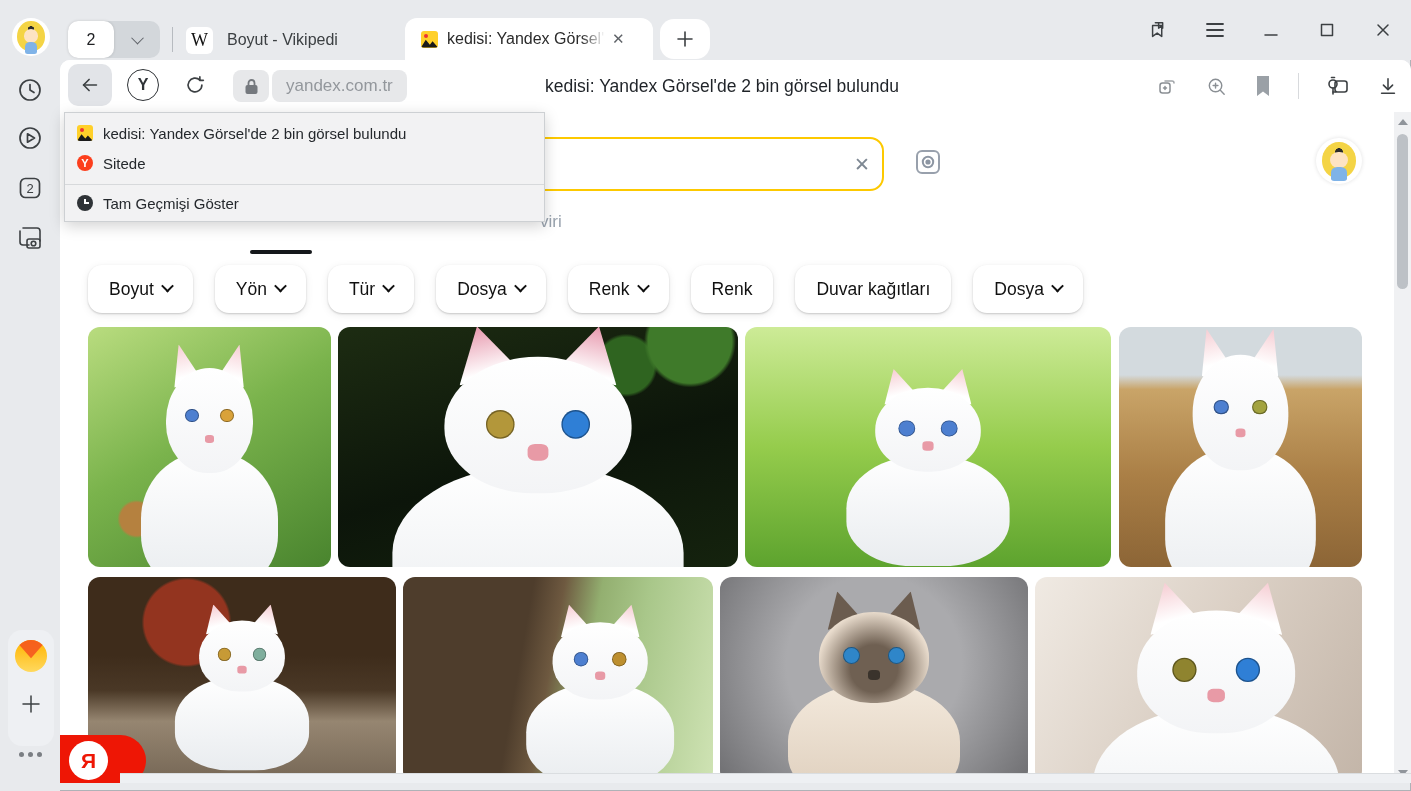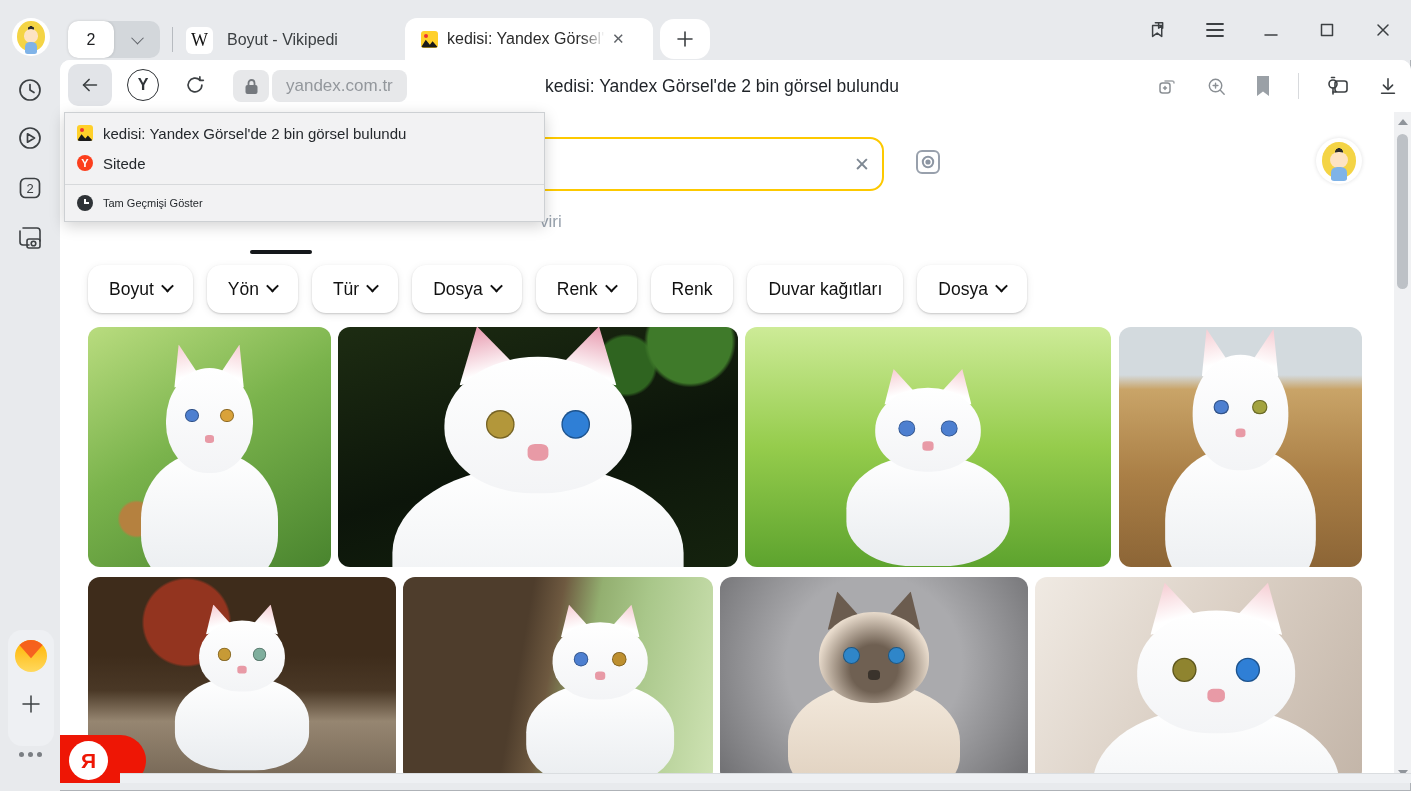--- a/index.html
+++ b/index.html
@@ -61,21 +61,21 @@
   .tb-vdiv{width:1px;height:26px;background:#d8dadd;}
   
   .page{position:absolute;left:0;top:52px;width:1334px;height:671px;background:#fff;overflow:hidden;}
   .searchbox{position:absolute;left:320px;top:25px;width:500px;height:50px;background:#fff;border:2px solid #fdc900;border-radius:14px;display:flex;align-items:center;}
   .searchbox input{flex:1;border:none;outline:none;font-size:18px;padding:0 14px;background:transparent;color:#222;}
   .clearx{width:40px;text-align:center;font-size:19px;color:#7e8893;cursor:pointer;}
   .camsearch{position:absolute;left:848px;top:30px;width:40px;height:40px;display:flex;align-items:center;justify-content:center;cursor:pointer;}
   .av-page{left:1256px;top:26px;width:46px;height:46px;position:absolute;box-shadow:0 0 4px rgba(0,0,0,.12);}
   .nav-partial{position:absolute;left:480px;top:100px;font-size:17px;color:#99a3ae;cursor:pointer;}
   .nav-underline{position:absolute;left:190px;top:138px;width:62px;height:3.5px;background:#15181b;border-radius:2px;}
-  .filters{position:absolute;left:28px;top:153px;display:flex;gap:14px;}
+  .filters{position:absolute;left:28px;top:153px;display:flex;gap:22px;}
   .fpill{height:48px;background:#fff;border-radius:14px;box-shadow:0 1px 2px rgba(0,0,0,.18),0 2px 8px rgba(0,0,0,.08);
       display:flex;align-items:center;padding:0 21px;font-size:17.5px;color:#111;gap:9px;cursor:pointer;white-space:nowrap;}
   .fpill .chevron{border-color:#111;width:7px;height:7px;border-width:2.2px;margin-top:-3px;}
   
   .tile{position:absolute;border-radius:12px;overflow:hidden;cursor:pointer;}
   .cat{position:absolute;left:0;top:0;width:100%;height:100%;}
   .c-body{position:absolute;left:22%;top:52%;width:56%;height:58%;border-radius:48% 48% 40% 40%;background:linear-gradient(#ffffff,#e9ecef);}
   .c-head{position:absolute;left:32%;top:17%;width:36%;height:44%;border-radius:50% 50% 47% 47%;background:linear-gradient(#ffffff,#f3f4f6);}
   .c-ear{position:absolute;top:7%;width:12%;height:17%;clip-path:polygon(50% 0,100% 100%,0 100%);background:linear-gradient(#f6cdd3,#fff 80%);}
   .c-ear.le{left:33.5%;transform:rotate(-14deg);}
@@ -122,21 +122,21 @@
   .sb-arrow i{width:0;height:0;border-left:5px solid transparent;border-right:5px solid transparent;}
   .sb-arrow.up{top:2px;} .sb-arrow.up i{border-bottom:6px solid #90959b;}
   .sb-arrow.down{bottom:2px;} .sb-arrow.down i{border-top:6px solid #90959b;}
   .sb-thumb{position:absolute;left:3px;top:22px;width:11px;height:155px;background:#bdc1c6;border-radius:6px;cursor:pointer;}
   .bottomstrip{position:absolute;left:60px;bottom:0;width:1351px;height:9px;background:#eef0f3;border-top:1px solid #dadde0;}
   
   .histmenu{position:absolute;left:64px;top:112px;width:481px;background:#f2f2f3;border:1px solid #cdd0d3;box-shadow:0 4px 14px rgba(0,0,0,.18);
       box-sizing:border-box;padding:5px 0 0 0;z-index:50;}
   .hm-item{display:flex;align-items:center;gap:10px;height:30px;padding:0 12px;font-size:15px;color:#24282c;cursor:pointer;white-space:nowrap;}
   .hm-sep{height:1px;background:#d7d9db;margin:6px 0 0 0;}
-  .hm-footer{display:flex;align-items:center;gap:10px;height:36px;padding:0 12px;font-size:11px;color:#24282c;cursor:pointer;}
+  .hm-footer{display:flex;align-items:center;gap:10px;height:36px;padding:0 12px;font-size:15px;color:#24282c;cursor:pointer;}
   .mini-imgfav{position:relative;width:16px;height:16px;background:#ffd02a;border-radius:3px;overflow:hidden;flex:0 0 auto;}
   .mini-imgfav .dot{position:absolute;left:2.5px;top:2.5px;width:4px;height:4px;border-radius:50%;background:#e33;}
   .mini-imgfav .mnt{position:absolute;left:0;bottom:0;width:100%;height:8px;background:#1a1a1a;clip-path:polygon(0 100%,28% 15%,52% 70%,68% 30%,100% 100%);}
   .yfav{width:16px;height:16px;border-radius:50%;background:#fc3f1d;color:#fff;font-weight:bold;font-size:11px;display:flex;align-items:center;justify-content:center;flex:0 0 auto;}
   .clockfav{width:16px;height:16px;border-radius:50%;background:#2f3337;position:relative;flex:0 0 auto;}
   .clockfav::before{content:"";position:absolute;left:7px;top:3.5px;width:1.8px;height:5px;background:#fff;}
   .clockfav::after{content:"";position:absolute;left:7px;top:7px;width:4.5px;height:1.8px;background:#fff;}
   svg{stroke-linecap:round;stroke-linejoin:round;}
 </style>
 </head>

